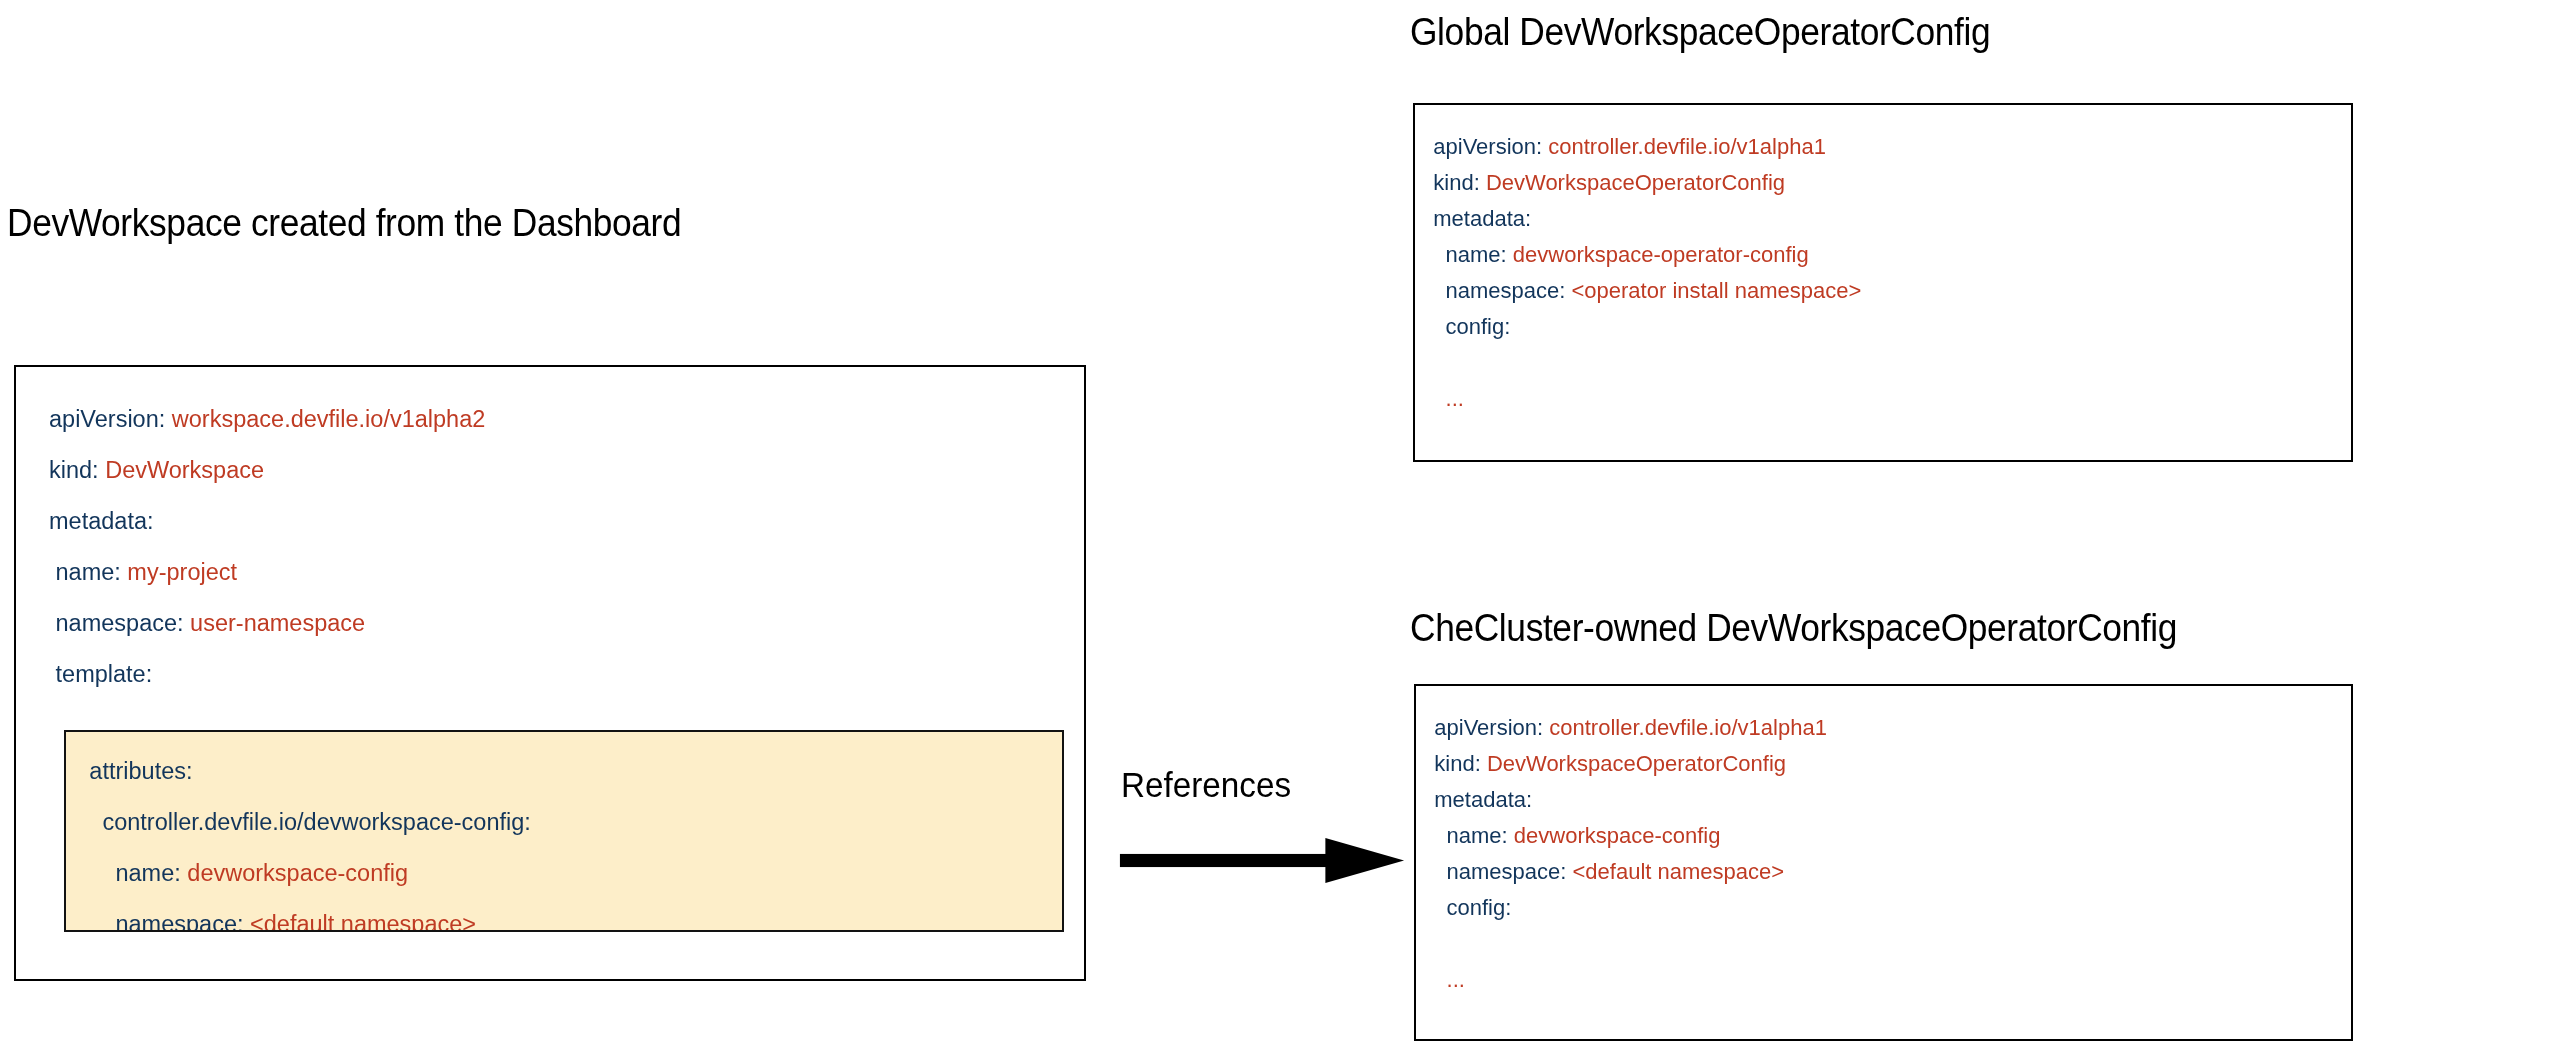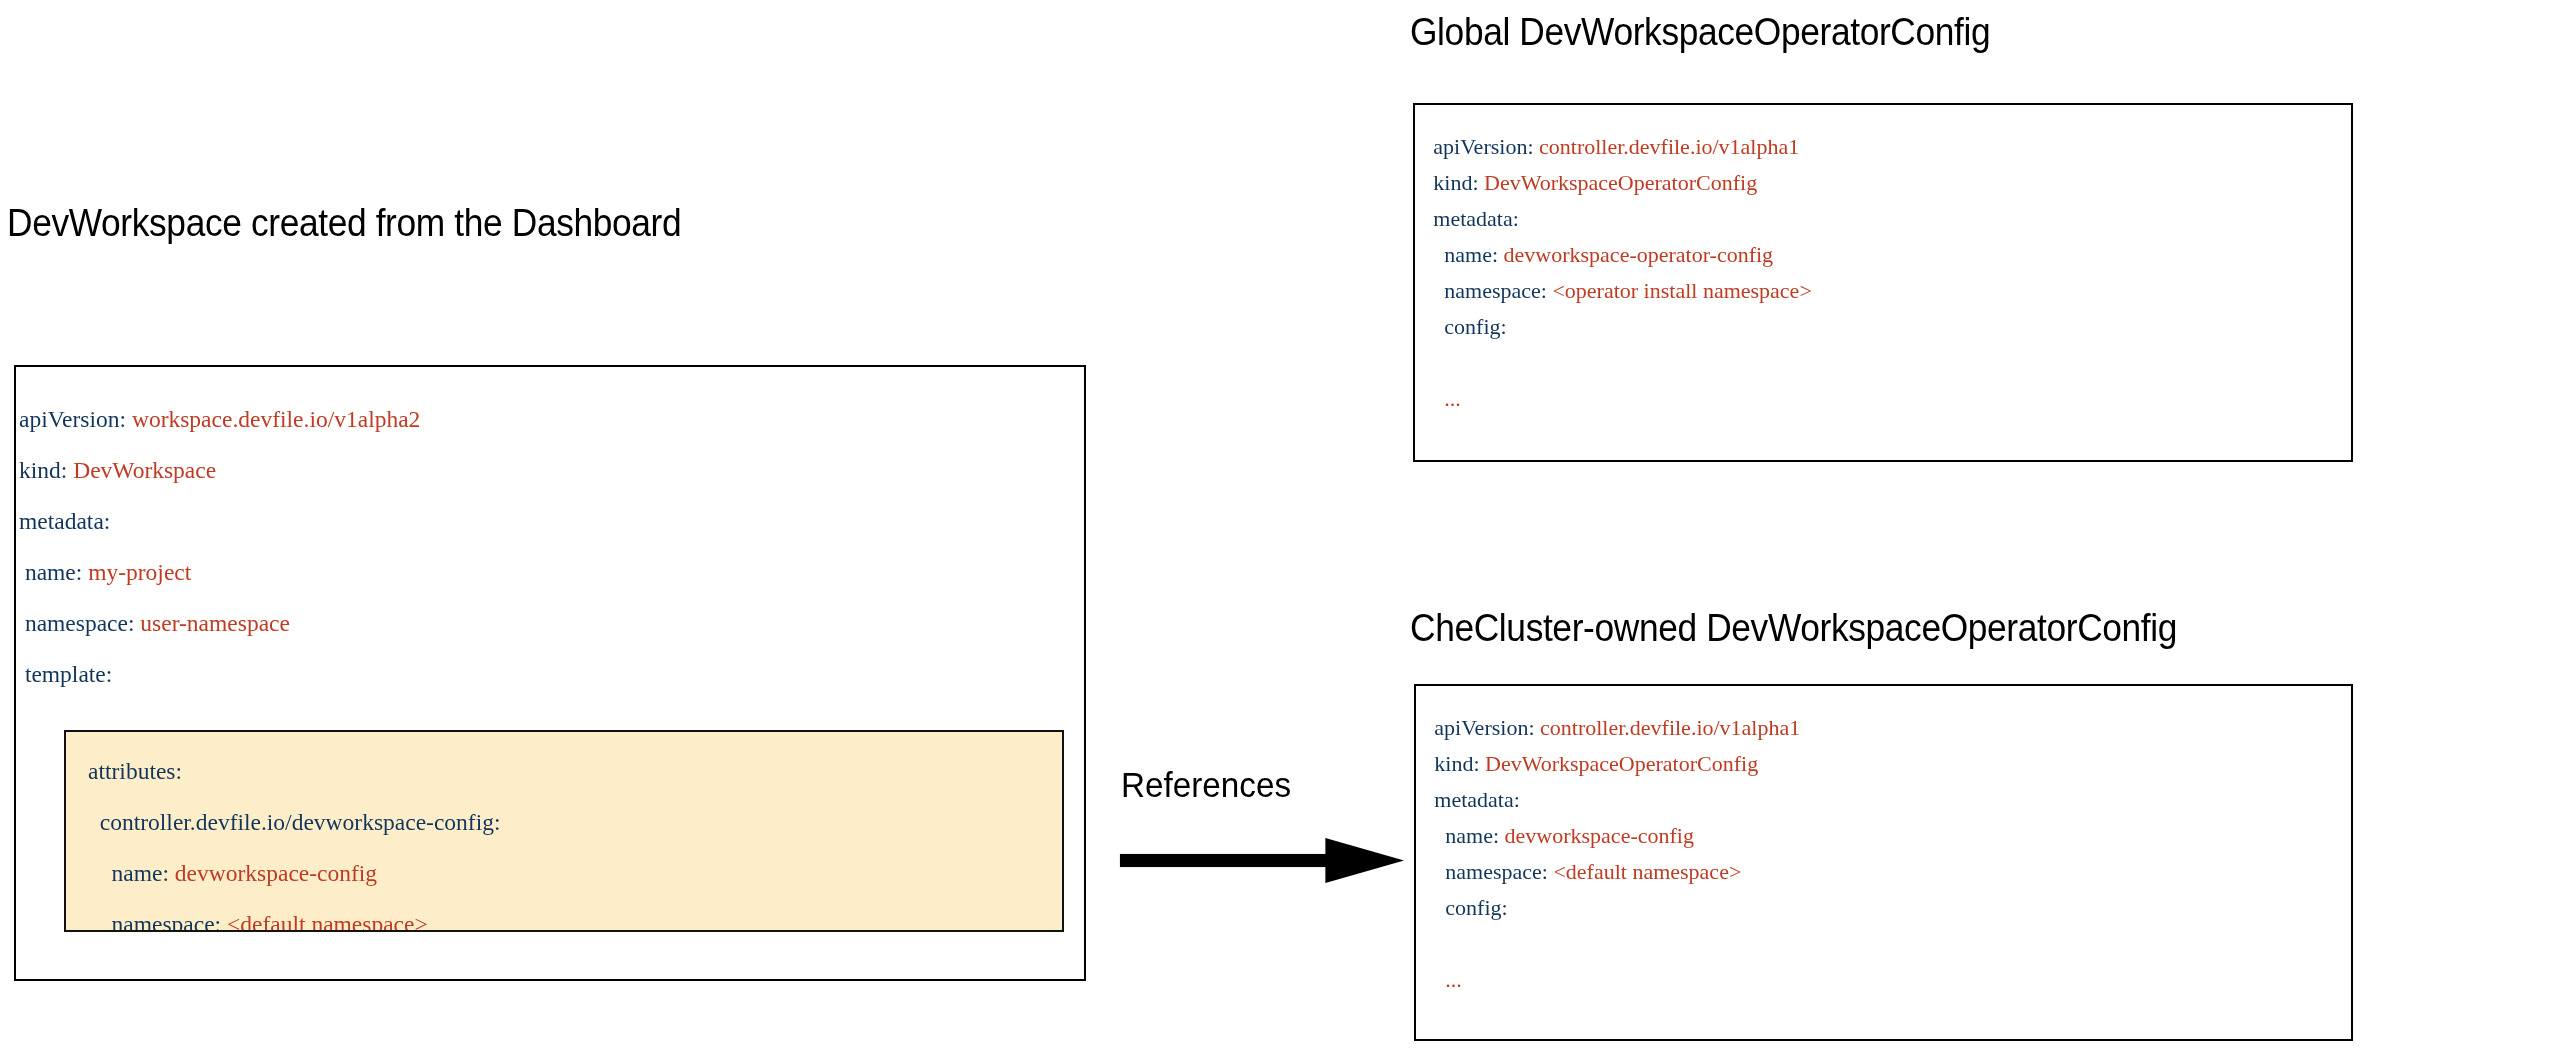--- a/index.html
+++ b/index.html
@@ -30,41 +30,41 @@
 
   .codebox {
     position: absolute;
     box-sizing: border-box;
     background: #ffffff;
     border: 2.9px solid #000000;
     overflow: hidden;
   }
 
   .code {
-    font-family: Liberation Serif, serif;
+    font-family: Liberation Sans, sans-serif;
     white-space: pre;
     font-size: 23px;
     line-height: 1;
     color: #12355b;
   }
   .code .k { color: #12355b; }
   .code .v { color: #bf3b23; }
 
   
   #left-title { left: 7.3px; top: 204px; }
 
   #left-box {
     left: 14px;
     top: 365px;
     width: 1072px;
     height: 616px;
   }
   #left-code {
     position: absolute;
-    left: 3px;
+    left: 33px;
     top: 27px;
     font-size: 23.5px;
     line-height: 51px;
   }
   #left-code .line { height: 51px; }
 
   #highlight-box {
     position: absolute;
     left: 48px;
     top: 363px;

